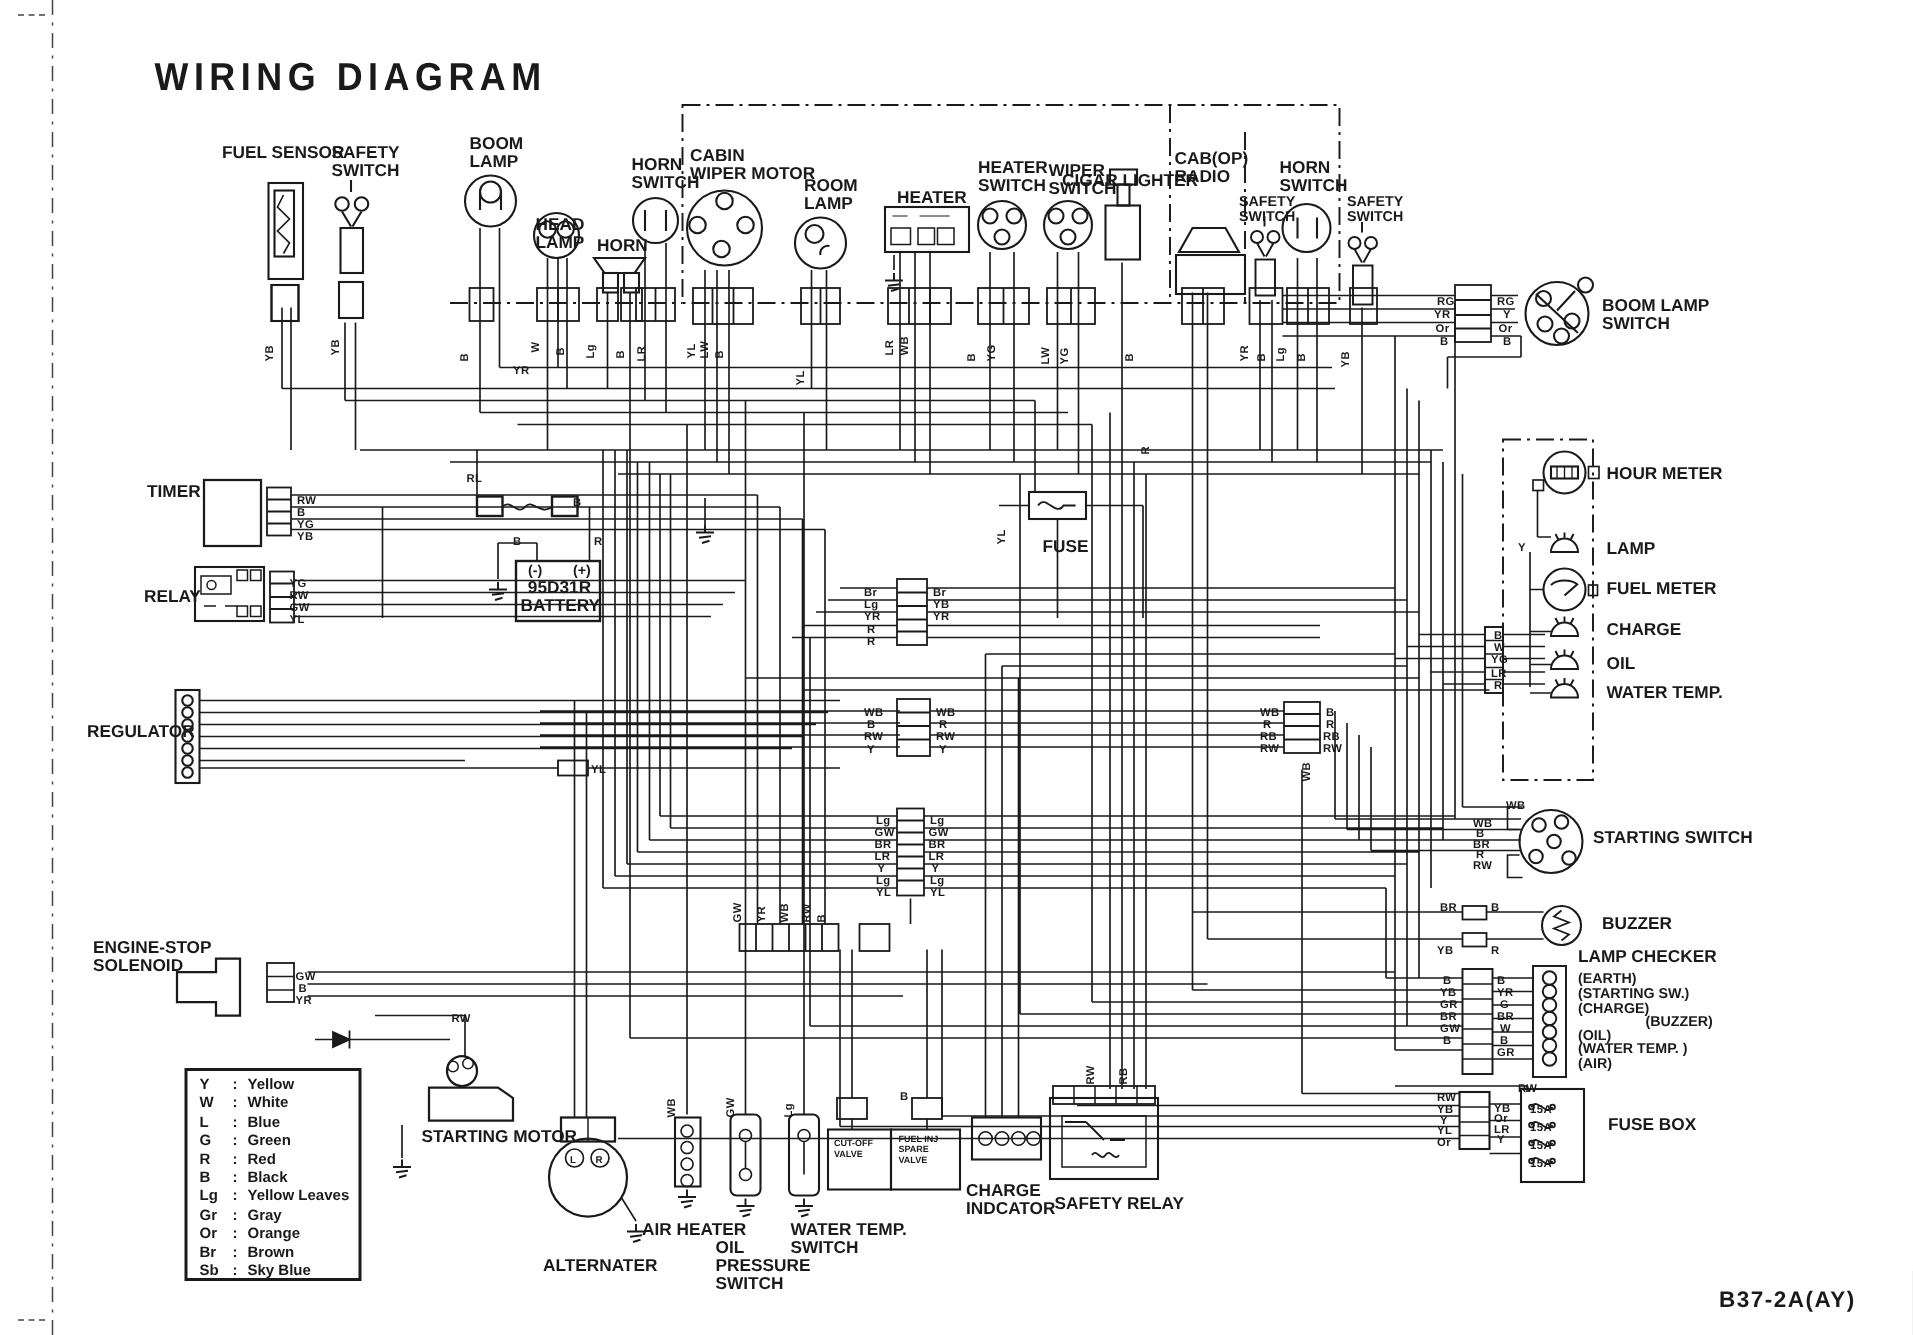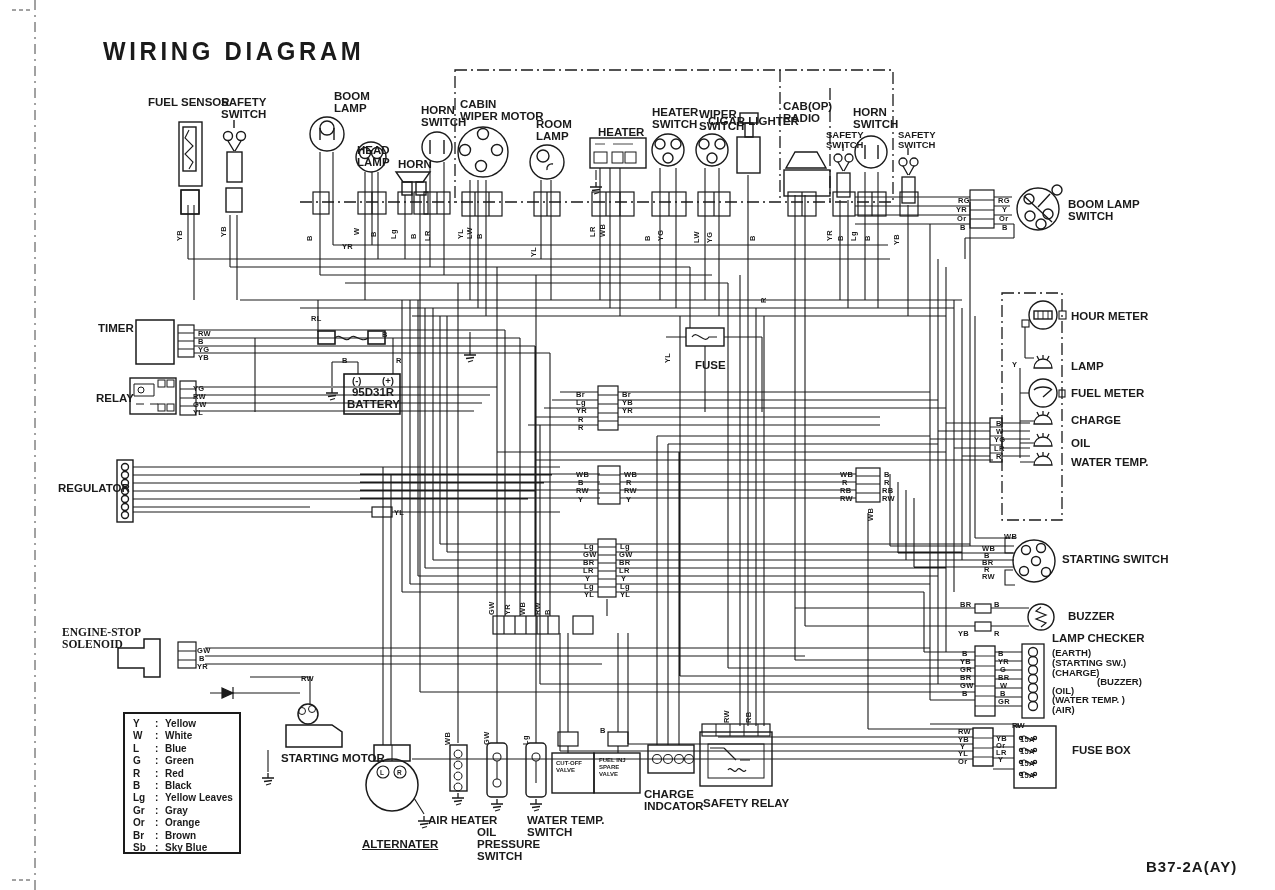--- a/index.html
+++ b/index.html
@@ -445,21 +445,21 @@
       <rect x="856" y="468" width="24" height="34"></rect>
         <path d="M856,476 h24 M856,484 h24 M856,493 h24"></path>
       <rect x="573" y="616" width="20" height="18"></rect>
     </g>
   </svg>
 
   <div id="labels-layer">
       <div class="lbl" style="left: 148px; top: 96px;">FUEL SENSOR</div>
       <div class="lbl" style="left: 221px; top: 96px;">SAFETY
 SWITCH</div>
-      <div class="lbl" style="left: 313px; top: 90px; margin-left: 21px;">BOOM
+      <div class="lbl" style="left: 313px; top: 90px;">BOOM
 LAMP</div>
       <div class="lbl" style="left: 357px; top: 112px; margin-top: 32px;">HEAD
 LAMP</div>
       <div class="lbl" style="left: 421px; top: 104px;">HORN
 SWITCH</div>
       <div class="lbl" style="left: 398px; top: 158px;">HORN</div>
       <div class="lbl" style="left: 460px; top: 98px;">CABIN
 WIPER MOTOR</div>
       <div class="lbl" style="left: 536px; top: 118px;">ROOM
 LAMP</div>
@@ -492,24 +492,24 @@
       <div class="lbl sm" style="left: 1052px; top: 658px;">(STARTING SW.)</div>
       <div class="lbl sm" style="left: 1052px; top: 668px;">(CHARGE)</div>
       <div class="lbl sm" style="left: 1052px; top: 677px; padding-left: 45px;">(BUZZER)</div>
       <div class="lbl sm" style="left: 1052px; top: 686px;">(OIL)</div>
       <div class="lbl sm" style="left: 1052px; top: 695px;">(WATER TEMP. )</div>
       <div class="lbl sm" style="left: 1052px; top: 705px;">(AIR)</div>
       <div class="lbl" style="left: 1072px; top: 744px;">FUSE BOX</div>
       <div class="lbl" style="left: 98px; top: 322px; text-align: center;">TIMER</div>
       <div class="lbl" style="left: 96px; top: 392px;">RELAY</div>
       <div class="lbl" style="left: 58px; top: 482px;">REGULATOR</div>
-      <div class="lbl" style="left: 62px; top: 626px; font-family: Liberation Serif, serif;">ENGINE-STOP
+      <div class="lbl" style="left: 62px; top: 626px;">ENGINE-STOP
 SOLENOID</div>
       <div class="lbl" style="left: 281px; top: 752px;">STARTING MOTOR</div>
-      <div class="lbl" style="left: 362px; top: 838px; text-decoration: underline;">ALTERNATER</div>
+      <div class="lbl" style="left: 362px; top: 838px;">ALTERNATER</div>
       <div class="lbl" style="left: 428px; top: 814px;">AIR HEATER</div>
       <div class="lbl" style="left: 477px; top: 826px;">OIL
 PRESSURE
 SWITCH</div>
       <div class="lbl" style="left: 527px; top: 814px;">WATER TEMP.
 SWITCH</div>
       <div class="lbl" style="left: 644px; top: 788px;">CHARGE
 INDCATOR</div>
       <div class="lbl" style="left: 703px; top: 797px;">SAFETY RELAY</div>
       <div class="lbl" style="left: 695px; top: 347px; margin-top: 12px;">FUSE</div>

